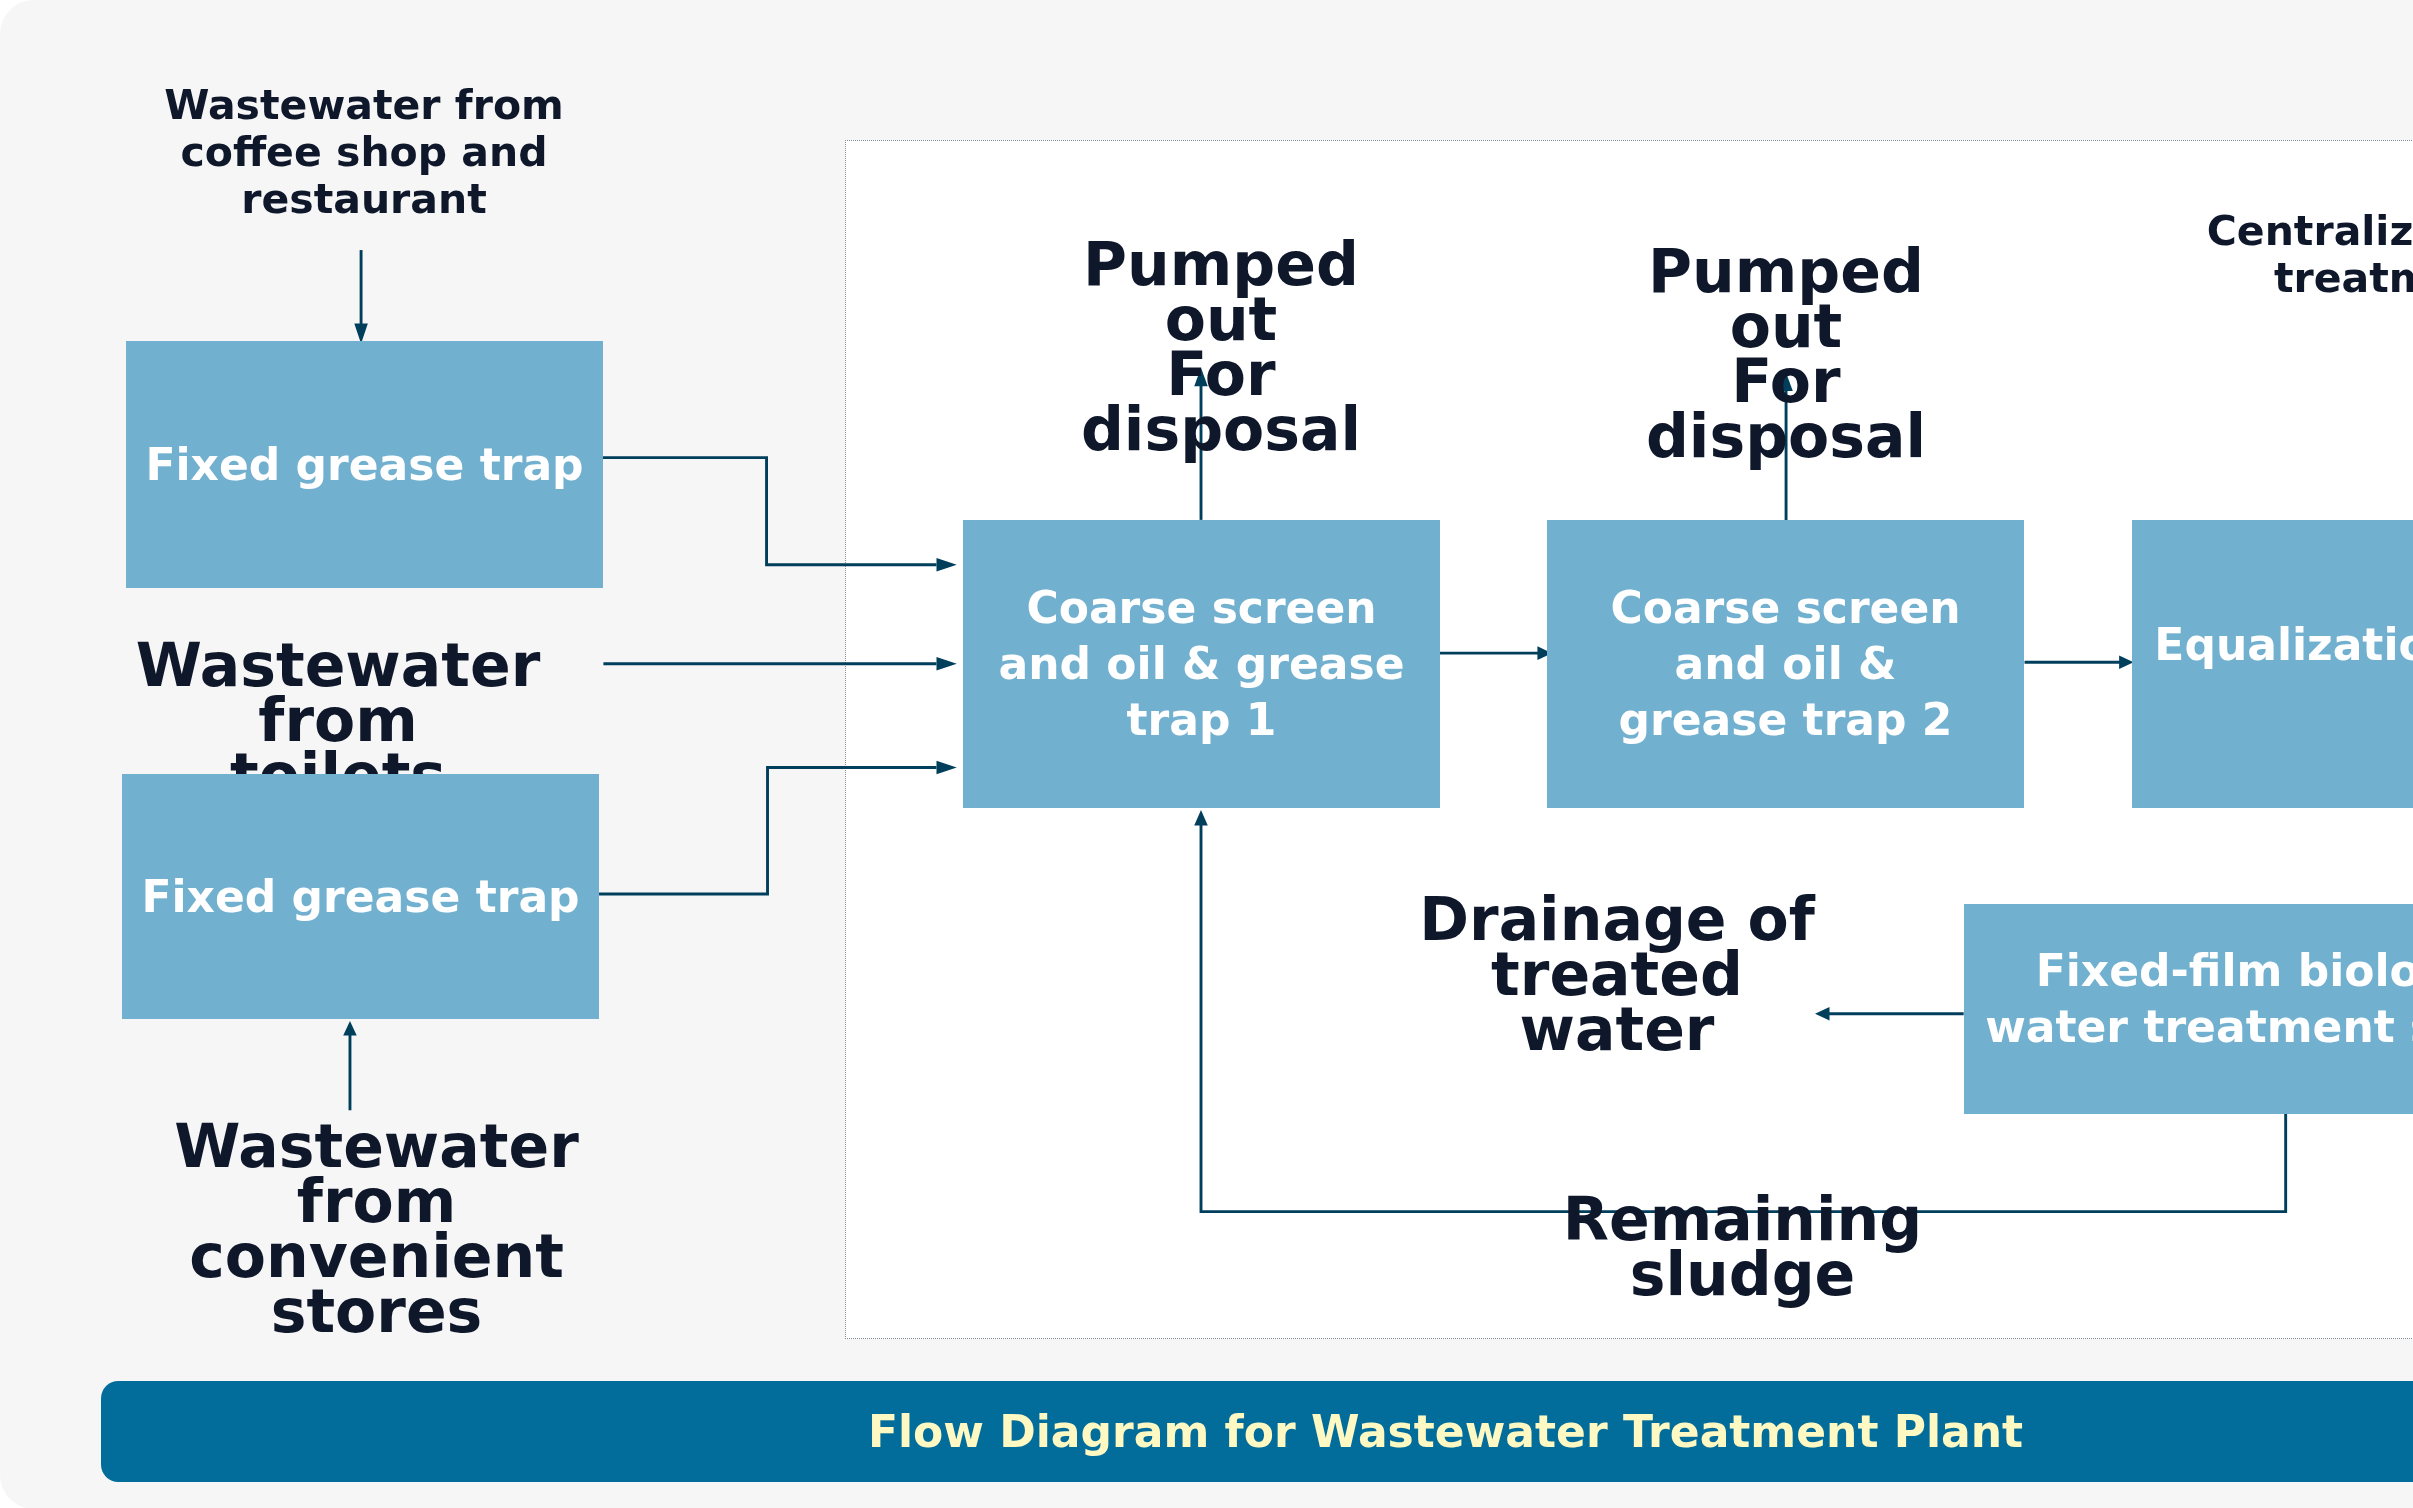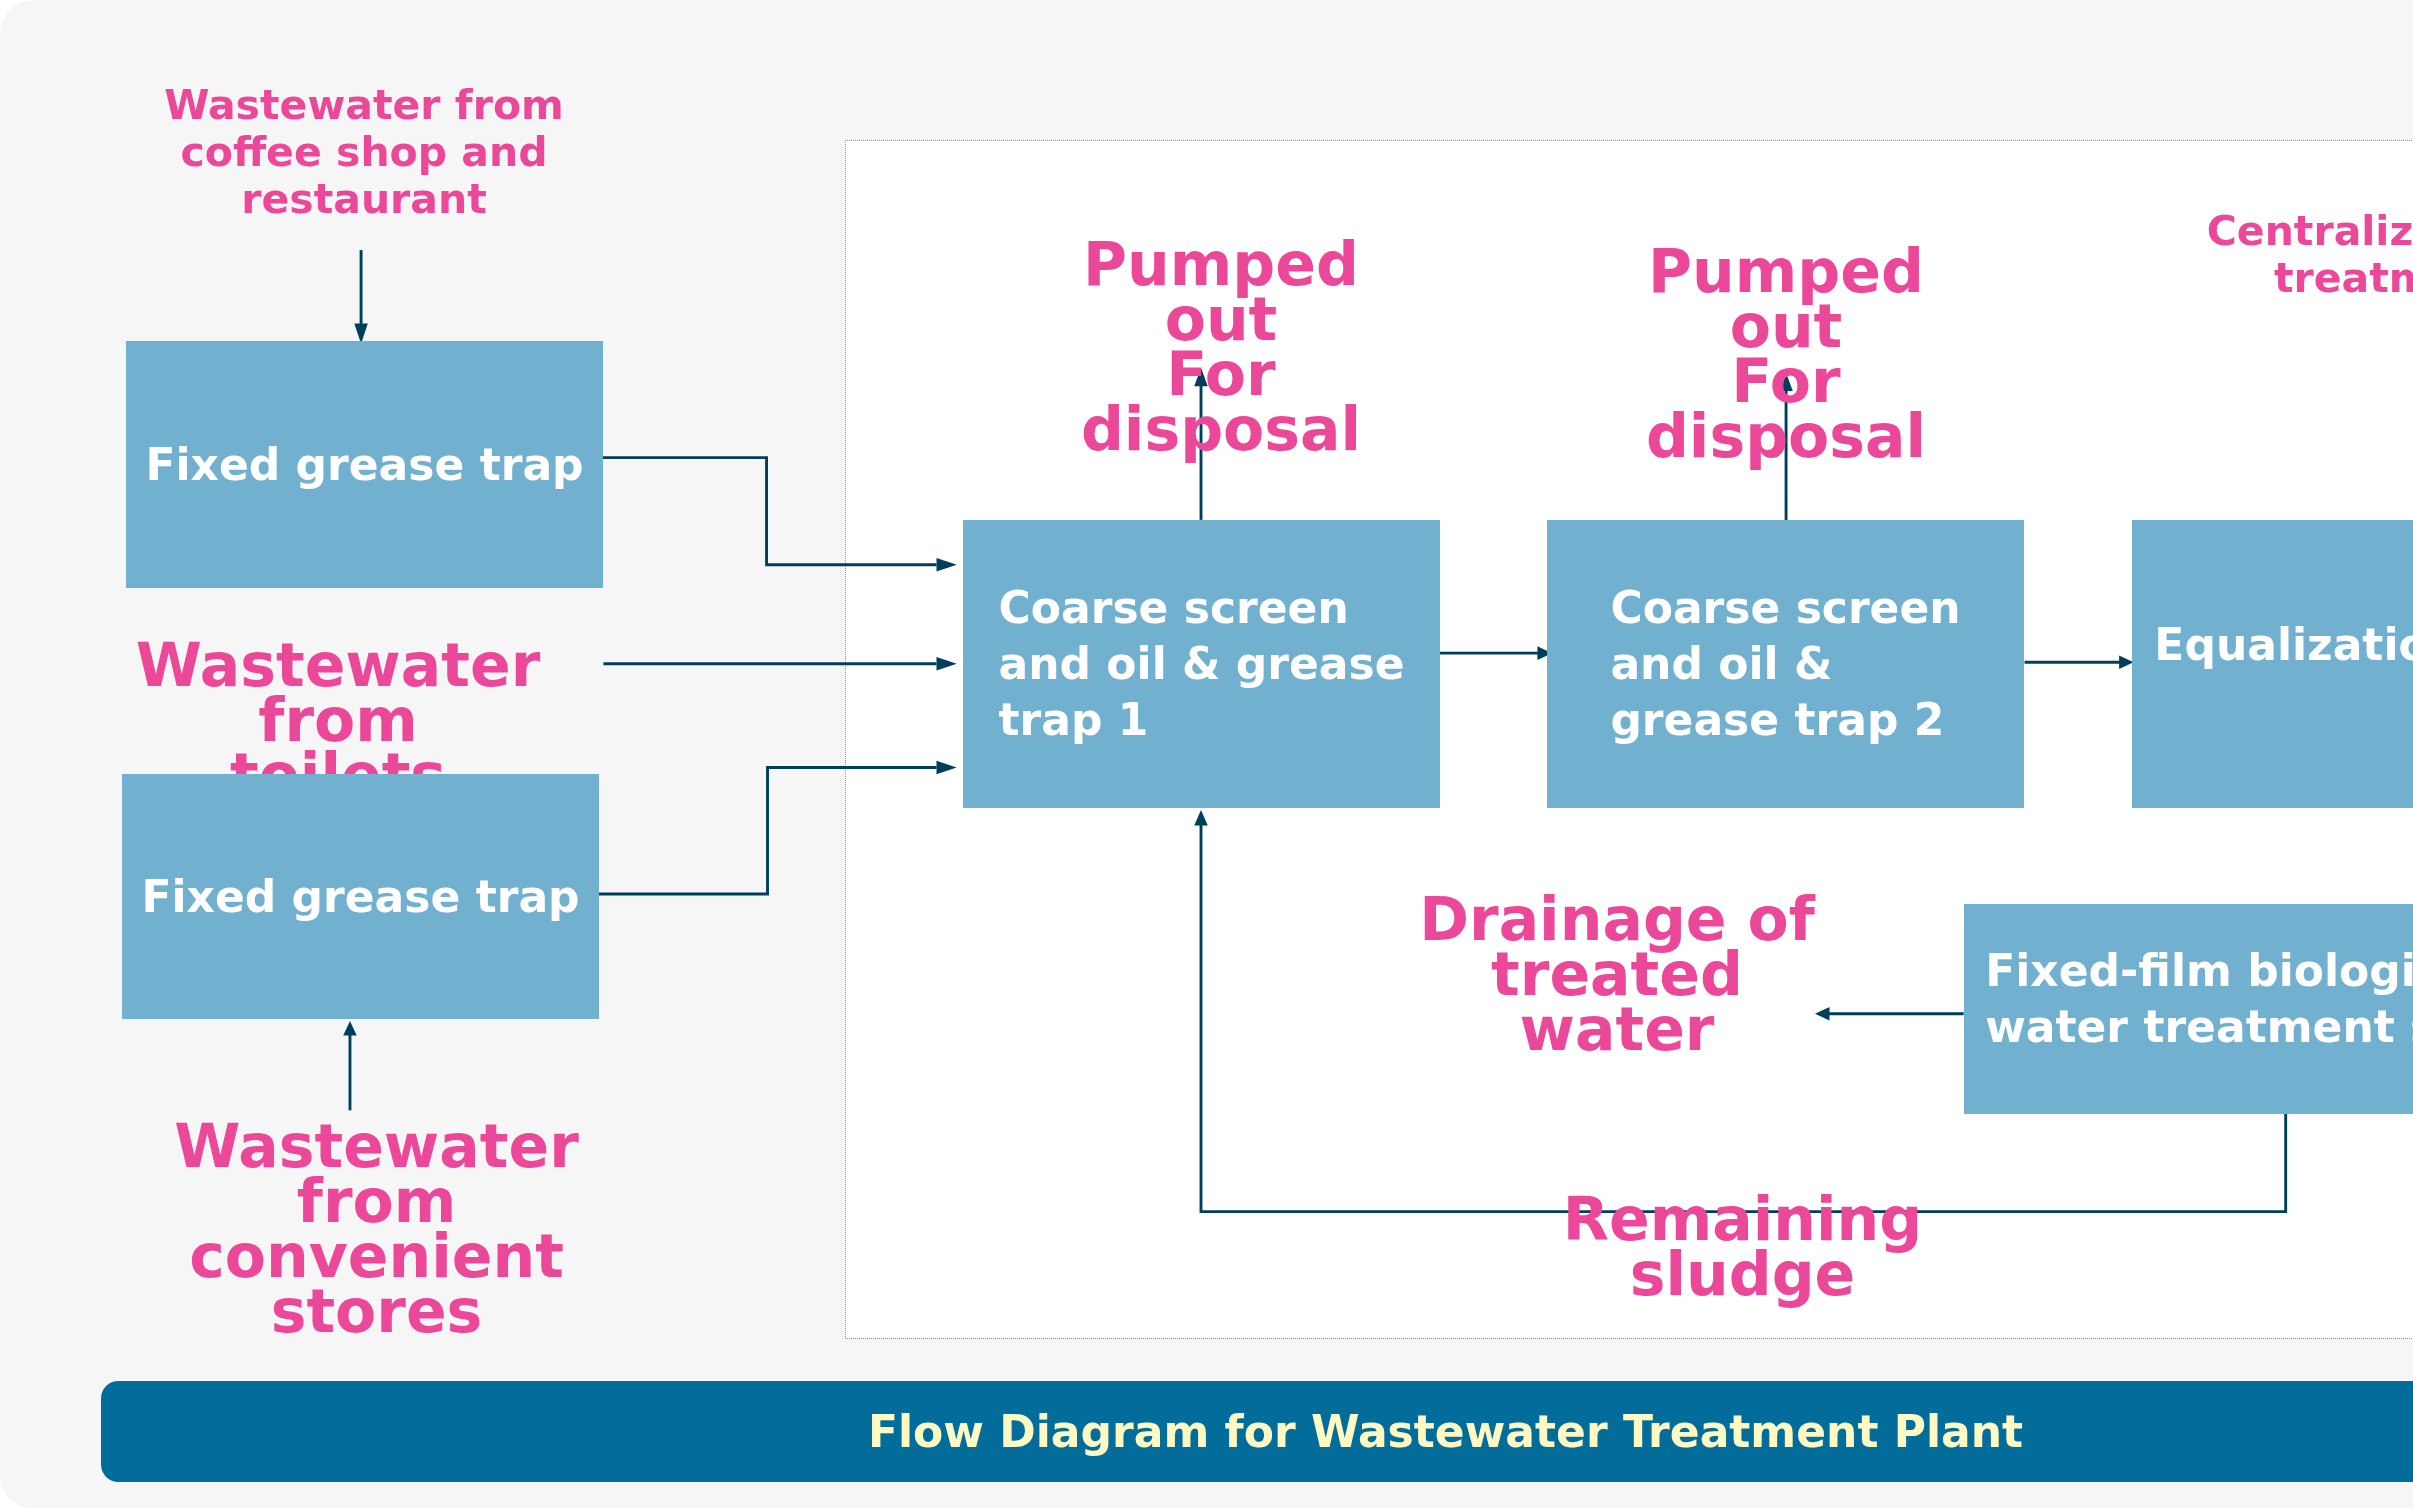--- a/index.html
+++ b/index.html
@@ -1,20 +1,20 @@
 <!DOCTYPE html>
 <html style="font-size:7.7px"><head>
 <meta charset="utf-8">
 <style>
   html,body{margin:0;padding:0;background:#ffffff;}
   body{width:2891px;height:1509px;position:relative;overflow:hidden;font-family:"DejaVu Sans","Liberation Sans",sans-serif;}
   #panel{position:absolute;left:0;top:0;width:2891px;height:1509px;background:#f6f6f6;border-radius:34px;}
   #central{position:absolute;left:845px;top:140px;width:1945px;height:1199px;background:#ffffff;border:1.4px dotted #7f8c99;box-sizing:border-box;}
-  .box{position:absolute;background:#72b0cf;color:#ffffff;font-weight:bold;display:flex;align-items:center;justify-content:center;text-align:left;font-size:44px;line-height:56px;box-sizing:border-box;padding:0 14.5px;}
-  .lbl{position:absolute;color:#ec4899;font-weight:bold;text-align:center;white-space:pre-line;}
+  .box{position:absolute;background:#72b0cf;color:#ffffff;font-weight:bold;display:flex;align-items:center;justify-content:center;text-align:center;font-size:44px;line-height:56px;box-sizing:border-box;padding:0 14.5px;}
+  .lbl{position:absolute;color:#0f172a;font-weight:bold;text-align:center;white-space:pre-line;}
   .t85{font-size:41px;line-height:47px;}
   .t95{font-size:60px;line-height:55px;}
   #title-bar{position:absolute;left:101px;top:1381px;width:2689px;height:101px;background:#026c9a;border-radius:17.4px;display:flex;align-items:center;justify-content:center;}
   #title-text{color:#fef9c3;font-weight:bold;font-size:44px;}
   svg#arrows{position:absolute;left:0;top:0;}
 </style>
 </head>
 <body>
 
 <div id="panel"></div>

